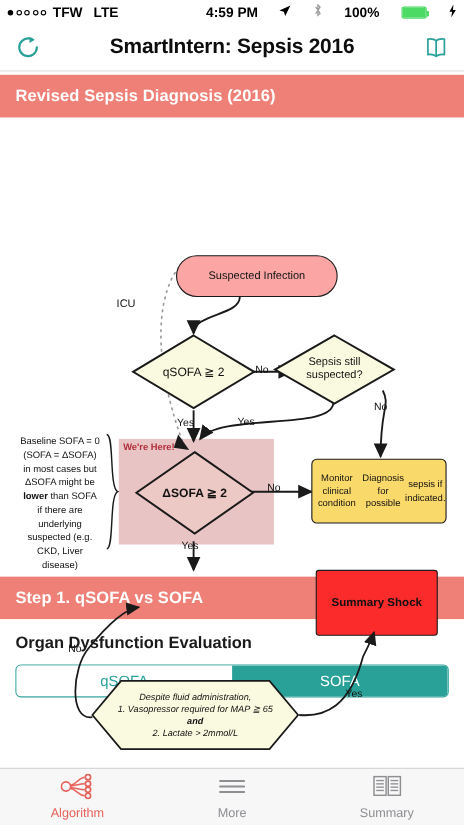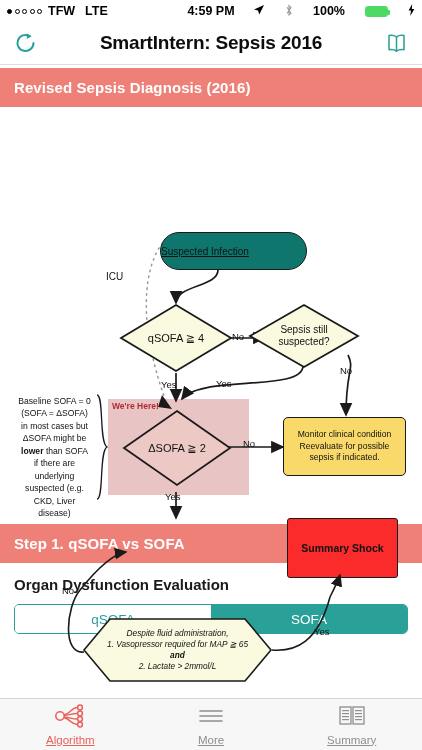--- a/index.html
+++ b/index.html
@@ -82,21 +82,21 @@
   .seg .off { background:#fff; color:#2aa198; }
   .seg .on  { background:#2aa198; color:#fff; }
 
   
   .tabbar {
     position:absolute; left:0; bottom:0; width:422px; height:52px;
     background:#f7f7f7; border-top:1px solid #d3d3d3;
     display:flex; align-items:center;
   }
   .tab { flex:1; display:flex; flex-direction:column; align-items:center; justify-content:center; gap:2px; }
-  .tab .lbl { font-size:11.5px;text-decoration:underline; }
+  .tab .lbl { font-size:11.5px; }
   .tab.active .lbl { color:#e8615a; }
   .tab .lbl { color:#8e8e93; }
 </style>
 </head>
 <body>
 
 <div id="app">
 
   <div class="statusbar">
     <div class="sb-left">
@@ -173,50 +173,50 @@
       <path d="M176,266 L176,294" fill="none" stroke="#1a1a1a" stroke-width="1.7" marker-end="url(#ah)"></path>
 
       <path d="M215,340 L283,340" fill="none" stroke="#1a1a1a" stroke-width="1.7" marker-end="url(#ah)"></path>
 
       <path d="M176,385 L176,411" fill="none" stroke="#1a1a1a" stroke-width="1.7" marker-end="url(#ah)"></path>
 
       <path d="M167,132 C150,145 130,200 168,300" fill="none" stroke="#9a9a9a" stroke-width="1.5" stroke-dasharray="1.5,4.5" stroke-linecap="round"></path>
       <path d="M162,288 L172,302 L158,300 z" fill="#1a1a1a"></path>
     </svg>
 
-    <div style="position:absolute;left:160px;top:125px;width:147px;height:38px;background:#0f766e;border:1.8px solid #1a1a1a;border-radius:19px;display:flex;align-items:center;justify-content:flex-start;font-size:10px;color:#111;text-decoration:underline;">
+    <div style="position:absolute;left:160px;top:125px;width:147px;height:38px;background:#fca5a5;border:1.8px solid #1a1a1a;border-radius:19px;display:flex;align-items:center;justify-content:center;font-size:10px;color:#111;">
       <span>Suspected Infection</span>
     </div>
 
     <div style="position:absolute;left:119px;top:196px;width:114px;height:70px;">
       <svg width="114" height="70" viewBox="0 0 114 70">
           <polygon points="57,2 112,35 57,68 2,35" fill="#fafae0" stroke="#1a1a1a" stroke-width="1.8"></polygon>
         </svg>
-      <div style="position:absolute;inset:0;display:flex;align-items:center;justify-content:center;font-size:11px;color:#111;">qSOFA ≧ 4</div>
+      <div style="position:absolute;inset:0;display:flex;align-items:center;justify-content:center;font-size:11px;color:#111;">qSOFA ≧ 2</div>
     </div>
 
     <div style="position:absolute;left:248px;top:196px;width:112px;height:66px;">
       <svg width="112" height="66" viewBox="0 0 112 66">
           <polygon points="56,2 110,33 56,64 2,33" fill="#fafae0" stroke="#1a1a1a" stroke-width="1.8"></polygon>
         </svg>
       <div style="position:absolute;inset:0;display:flex;flex-direction:column;align-items:center;justify-content:center;font-size:10px;color:#111;line-height:1.2;">
         <span style="text-align:center;max-width:70px;">Sepsis still suspected?</span>
       </div>
     </div>
 
     <div style="position:absolute;left:122px;top:302px;width:110px;height:78px;">
       <svg width="110" height="78" viewBox="0 0 110 78">
           <polygon points="55,2 108,39 55,76 2,39" fill="#edc9c6" stroke="#1a1a1a" stroke-width="1.8"></polygon>
         </svg>
-      <div style="position:absolute;inset:0;display:flex;align-items:center;justify-content:center;font-size:11px;color:#111;">ΔSOFA ≧ 2</div>
-    </div>
-
-    <div style="position:absolute;left:283px;top:310px;width:123px;height:59px;background:#fad96b;border:1.8px solid #1a1a1a;border-radius:5px;display:flex;flex-direction:column;align-items:center;justify-content:center;font-size:8.6px;color:#111;line-height:1.35;text-align:center;">
+      <div style="position:absolute;inset:0;display:flex;align-items:center;justify-content:center;font-size:11px;color:#111;font-weight:bold;">ΔSOFA ≧ 2</div>
+    </div>
+
+    <div style="position:absolute;left:283px;top:310px;width:123px;height:59px;background:#fad96b;border:1.8px solid #1a1a1a;border-radius:5px;display:flex;flex-direction:row;align-items:center;justify-content:center;font-size:8.6px;color:#111;line-height:1.35;text-align:center;">
       <span>Monitor clinical condition</span>
-      <span>Reevaluate for possible</span>
+      <span>Diagnosis for possible</span>
       <span>sepsis if indicated.</span>
     </div>
 
     <div style="position:absolute;left:232px;top:224px;font-size:9.5px;color:#111;">No</div>
     <div style="position:absolute;left:161px;top:272px;font-size:9.5px;color:#111;">Yes</div>
     <div style="position:absolute;left:216px;top:271px;font-size:9.5px;color:#111;">Yes</div>
     <div style="position:absolute;left:340px;top:258px;font-size:9.5px;color:#111;">No</div>
     <div style="position:absolute;left:243px;top:331px;font-size:9.5px;color:#111;">No</div>
     <div style="position:absolute;left:165px;top:384px;font-size:9.5px;color:#111;">Yes</div>
     <div style="position:absolute;left:106px;top:164px;font-size:10px;color:#111;">ICU</div>

